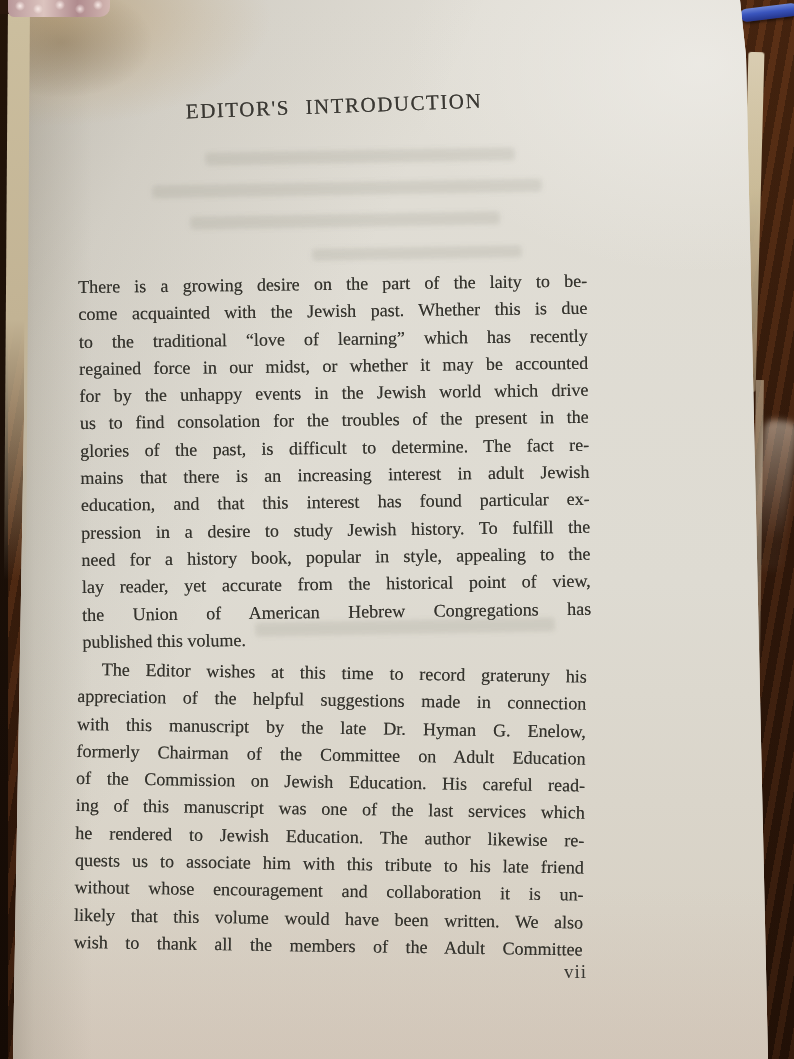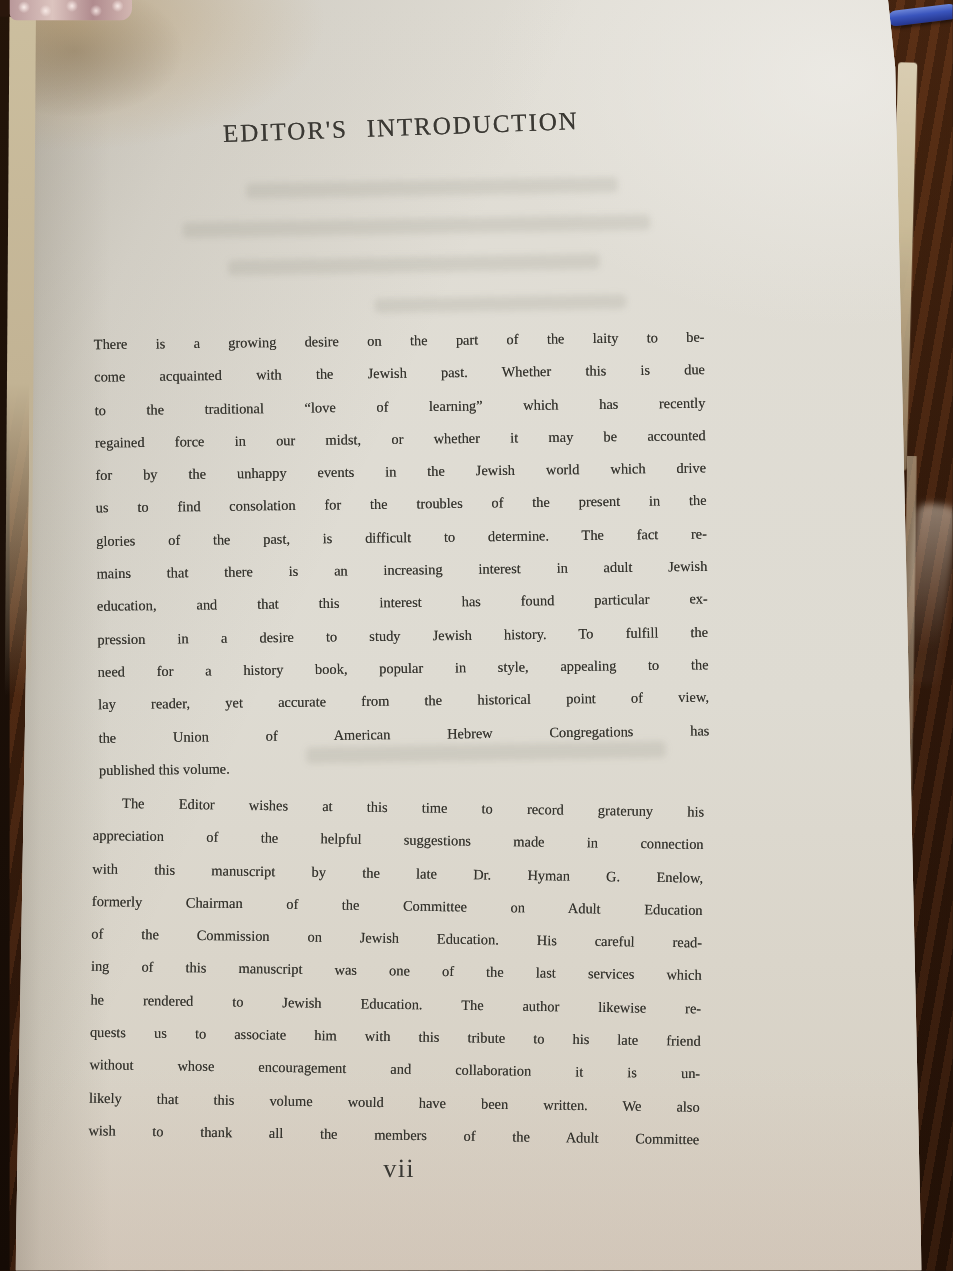--- a/index.html
+++ b/index.html
@@ -60,32 +60,32 @@
   .g5{left:255px;top:620px;width:300px;height:14px;}
   
   .page-title{
     position:absolute;left:78px;top:94px;width:512px;
     text-align:center;font-size:21px;letter-spacing:1.5px;word-spacing:9px;
     color:#3b3934;transform:rotate(-2.1deg);
     text-shadow:0 0 .4px rgba(59,57,52,.8);
   }
   .text-block{
     position:absolute;left:78px;top:274px;width:509px;
-    font-size:12px;line-height:27.3px;color:#34332d;
+    font-size:18px;line-height:27.3px;color:#34332d;
     text-shadow:0 0 .3px rgba(52,51,45,.7);
   }
   .paragraph{transform-origin:left top;}
   .para1{transform:rotate(-0.7deg);}
   .para2{transform:rotate(0.85deg);}
   .line{text-align:justify;text-align-last:justify;}
   .line.lastline{text-align-last:left;}
   .line.indent{text-indent:24px;}
   .folio{
-    position:absolute;left:78px;top:961px;width:509px;text-align:center;
-    font-size:22px;letter-spacing:1px;color:#3a3934;
+    position:absolute;left:78px;top:961px;width:509px;text-align:right;
+    font-size:19px;letter-spacing:1px;color:#3a3934;
   }
   
   .spine-strip{
     position:absolute;left:0;top:0;width:8px;height:1059px;
     background:linear-gradient(180deg,#241509 0%,#1c1008 40%,#150b05 100%);
   }
   .board-edge{
     position:absolute;left:6px;top:0;width:22px;height:580px;
     background:linear-gradient(180deg,#ccbf9f 0%,#c2b394 55%,rgba(185,170,142,0) 100%);
     transform:rotate(.4deg);

